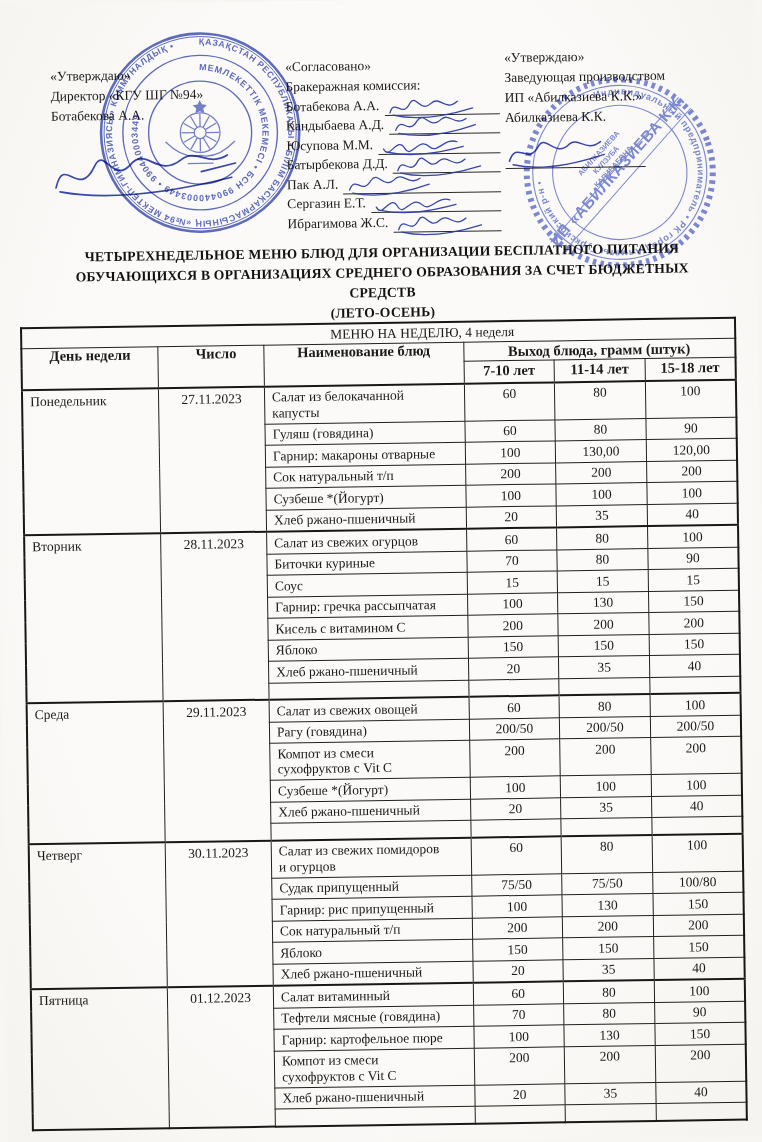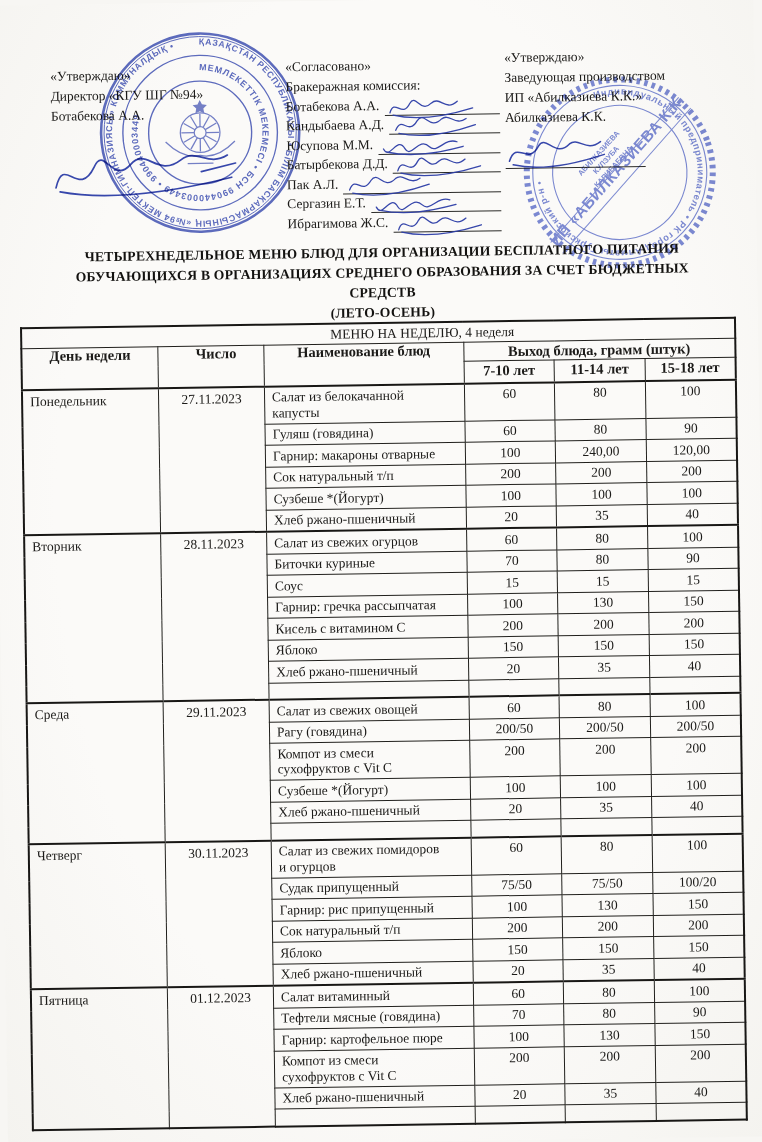--- a/index.html
+++ b/index.html
@@ -257,21 +257,21 @@
         </tr>
         <tr>
           <td class="dish-cell">Гуляш (говядина)</td>
           <td class="val-cell">60</td>
           <td class="val-cell">80</td>
           <td class="val-cell">90</td>
         </tr>
         <tr>
           <td class="dish-cell">Гарнир: макароны отварные</td>
           <td class="val-cell">100</td>
-          <td class="val-cell">240,00</td>
+          <td class="val-cell">130,00</td>
           <td class="val-cell">120,00</td>
         </tr>
         <tr>
           <td class="dish-cell">Сок натуральный т/п</td>
           <td class="val-cell">200</td>
           <td class="val-cell">200</td>
           <td class="val-cell">200</td>
         </tr>
         <tr>
           <td class="dish-cell">Сузбеше *(Йогурт)</td>
@@ -378,21 +378,21 @@
           <td class="date-cell" rowspan="6">30.11.2023</td>
           <td class="dish-cell">Салат из свежих помидоров и огурцов</td>
           <td class="val-cell">60</td>
           <td class="val-cell">80</td>
           <td class="val-cell">100</td>
         </tr>
         <tr>
           <td class="dish-cell">Судак припущенный</td>
           <td class="val-cell">75/50</td>
           <td class="val-cell">75/50</td>
-          <td class="val-cell">100/20</td>
+          <td class="val-cell">100/80</td>
         </tr>
         <tr>
           <td class="dish-cell">Гарнир: рис припущенный</td>
           <td class="val-cell">100</td>
           <td class="val-cell">130</td>
           <td class="val-cell">150</td>
         </tr>
         <tr>
           <td class="dish-cell">Сок натуральный т/п</td>
           <td class="val-cell">200</td>

